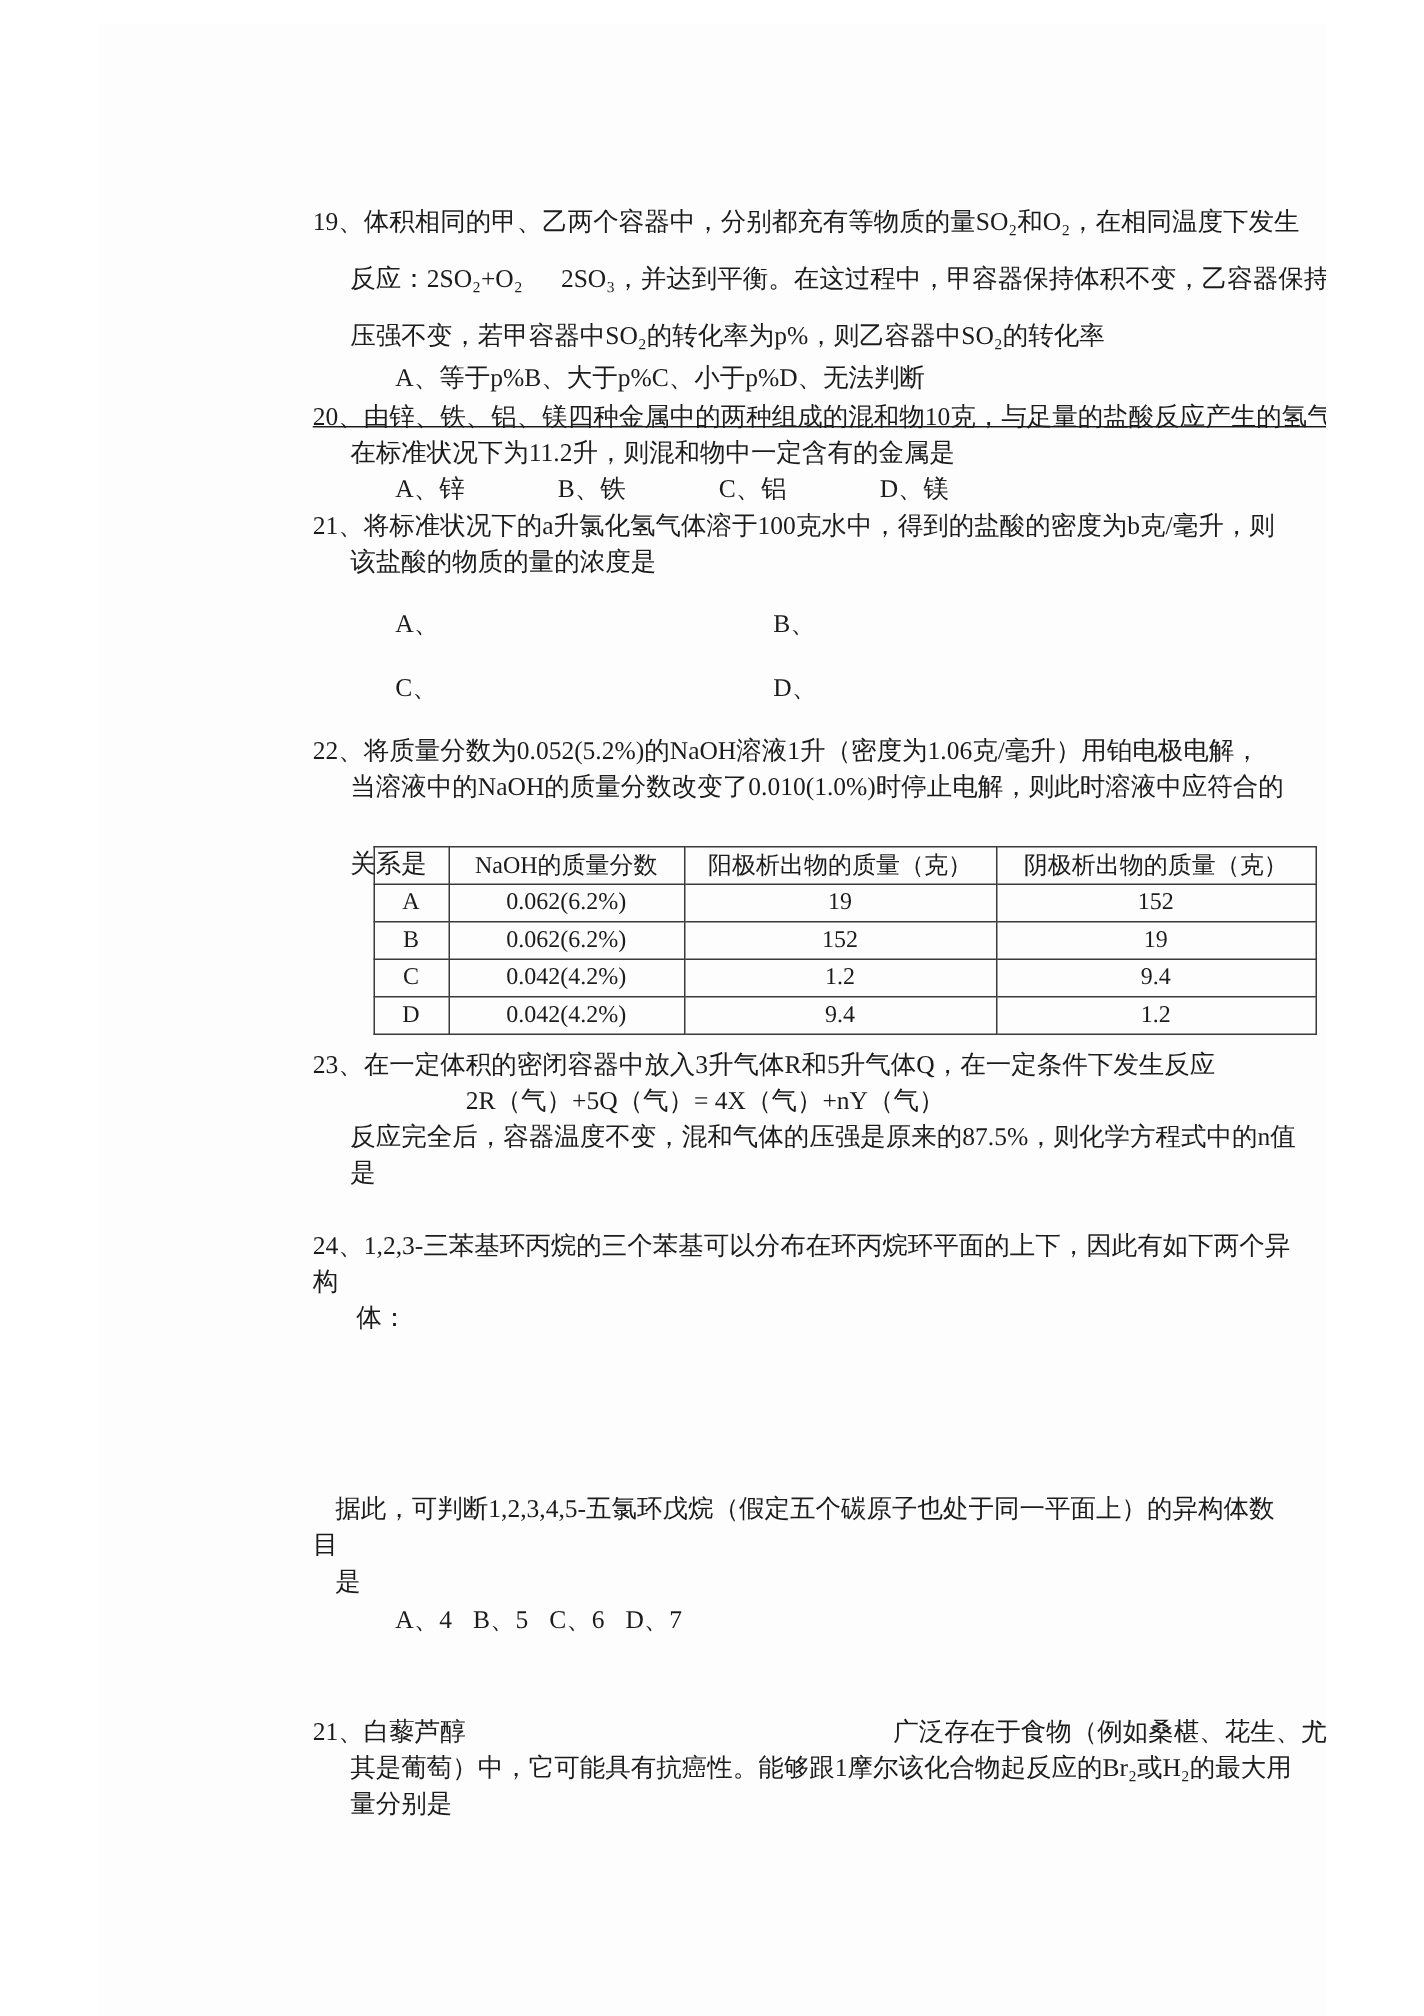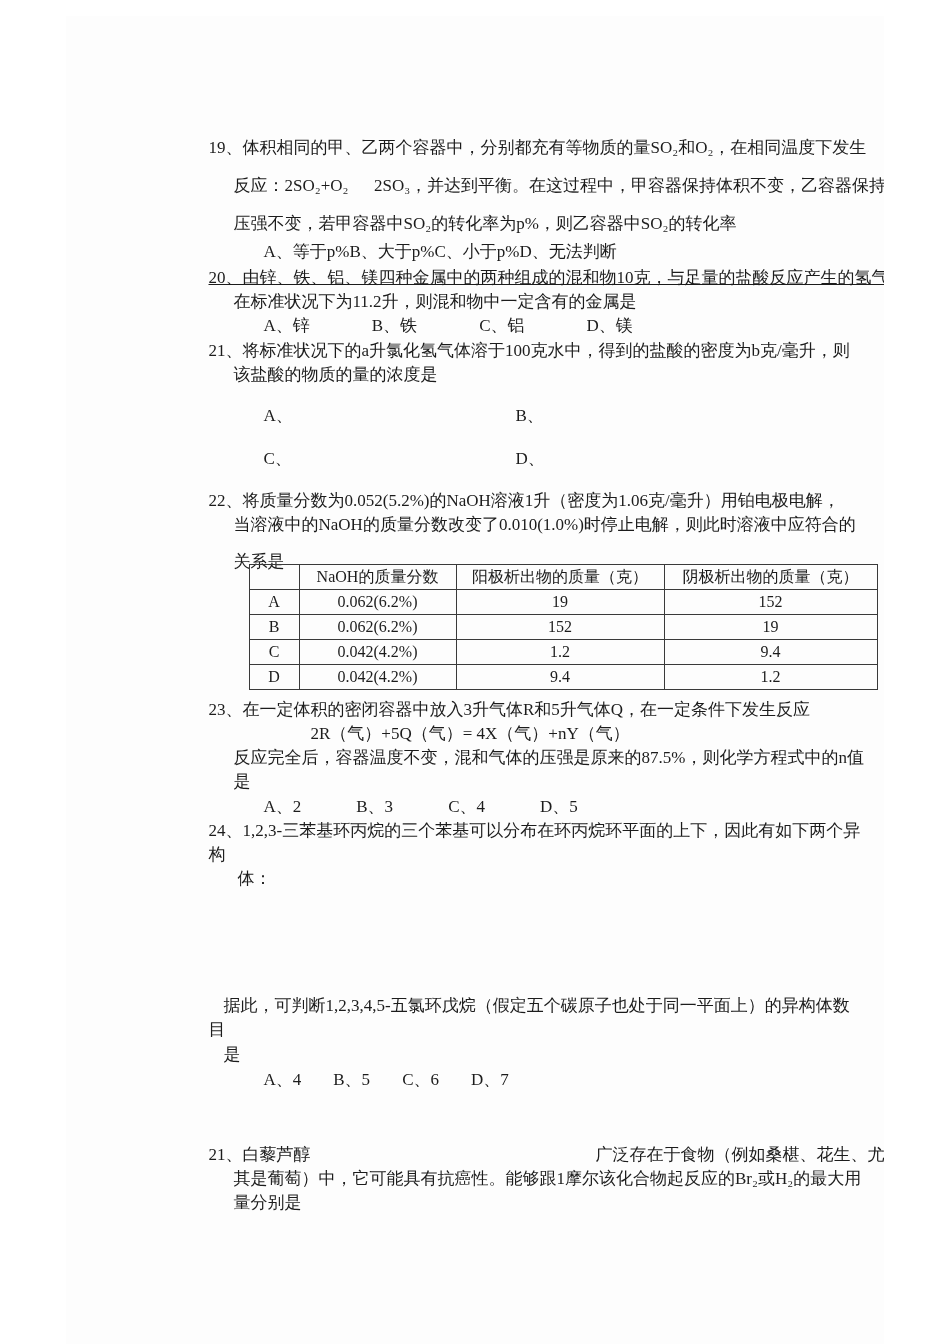--- a/index.html
+++ b/index.html
@@ -71,21 +71,21 @@
 
   <div class="line" style="left:143px; top:323px;">21、将标准状况下的a升氯化氢气体溶于100克水中，得到的盐酸的密度为b克/毫升，则</div>
   <div class="line" style="left:168px; top:347px;">该盐酸的物质的量的浓度是</div>
   <div class="line" style="left:198px; top:388px;">A、</div>
   <div class="line" style="left:450px; top:388px;">B、</div>
   <div class="line" style="left:198px; top:431px;">C、</div>
   <div class="line" style="left:450px; top:431px;">D、</div>
 
   <div class="line" style="left:143px; top:473px;">22、将质量分数为0.052(5.2%)的NaOH溶液1升（密度为1.06克/毫升）用铂电极电解，</div>
   <div class="line" style="left:168px; top:497px;">当溶液中的NaOH的质量分数改变了0.010(1.0%)时停止电解，则此时溶液中应符合的</div>
-  <div class="line" style="left:168px; top:534px;">关系是</div>
+  <div class="line" style="left:168px; top:548px;">关系是</div>
 
   <table class="qtable" style="left:183px; top:548px;">
     <colgroup>
       <col style="width:50px;">
         <col style="width:157px;">
         <col style="width:208px;">
         <col style="width:213px;">
     </colgroup>
     <tbody>
         <tr>
@@ -118,35 +118,29 @@
       <td>9.4</td>
       <td>1.2</td>
     </tr>
   </tbody>
     </table>
 
   <div class="line" style="left:143px; top:682px;">23、在一定体积的密闭容器中放入3升气体R和5升气体Q，在一定条件下发生反应</div>
   <div class="line" style="left:245px; top:706px;">2R（气）+5Q（气）= 4X（气）+nY（气）</div>
   <div class="line" style="left:168px; top:730px;">反应完全后，容器温度不变，混和气体的压强是原来的87.5%，则化学方程式中的n值</div>
   <div class="line" style="left:168px; top:754px;">是</div>
-  <div class="choices" style="left:198px; top:779px; gap:55px;">
-    <span>A、2</span>
-    <span>B、3</span>
-    <span>C、4</span>
-    <span>D、5</span>
-  </div>
 
   <div class="line" style="left:143px; top:803px;">24、1,2,3-三苯基环丙烷的三个苯基可以分布在环丙烷环平面的上下，因此有如下两个异</div>
   <div class="line" style="left:143px; top:827px;">构</div>
   <div class="line" style="left:172px; top:851px;">体：</div>
 
   <div class="line" style="left:158px; top:978px;">据此，可判断1,2,3,4,5-五氯环戊烷（假定五个碳原子也处于同一平面上）的异构体数</div>
   <div class="line" style="left:143px; top:1002px;">目</div>
   <div class="line" style="left:158px; top:1027px;">是</div>
-  <div class="choices" style="left:198px; top:1052px; gap:32px;">
+  <div class="choices" style="left:198px; top:1052px; gap:14px;">
     <span>A、4</span>
     <span>B、5</span>
     <span>C、6</span>
     <span>D、7</span>
   </div>
 
   <div class="line" style="left:143px; top:1127px;">21、白藜芦醇</div>
   <div class="line" style="left:530px; top:1127px;">广泛存在于食物（例如桑椹、花生、尤</div>
   <div class="line" style="left:168px; top:1151px;">其是葡萄）中，它可能具有抗癌性。能够跟1摩尔该化合物起反应的Br₂或H₂的最大用</div>
   <div class="line" style="left:168px; top:1175px;">量分别是</div>

